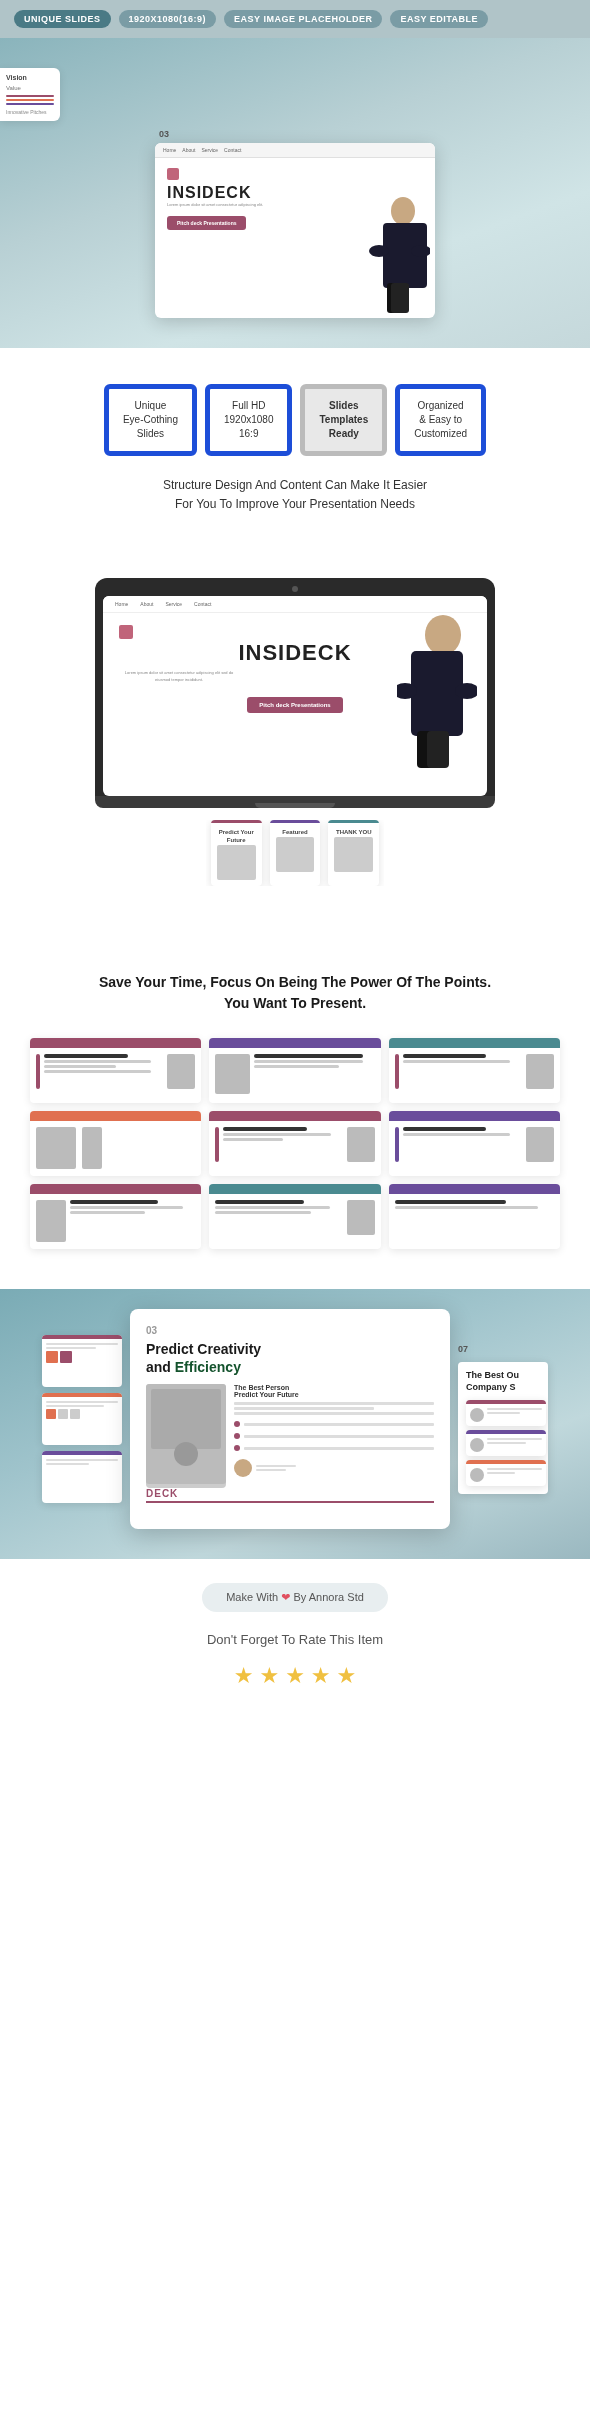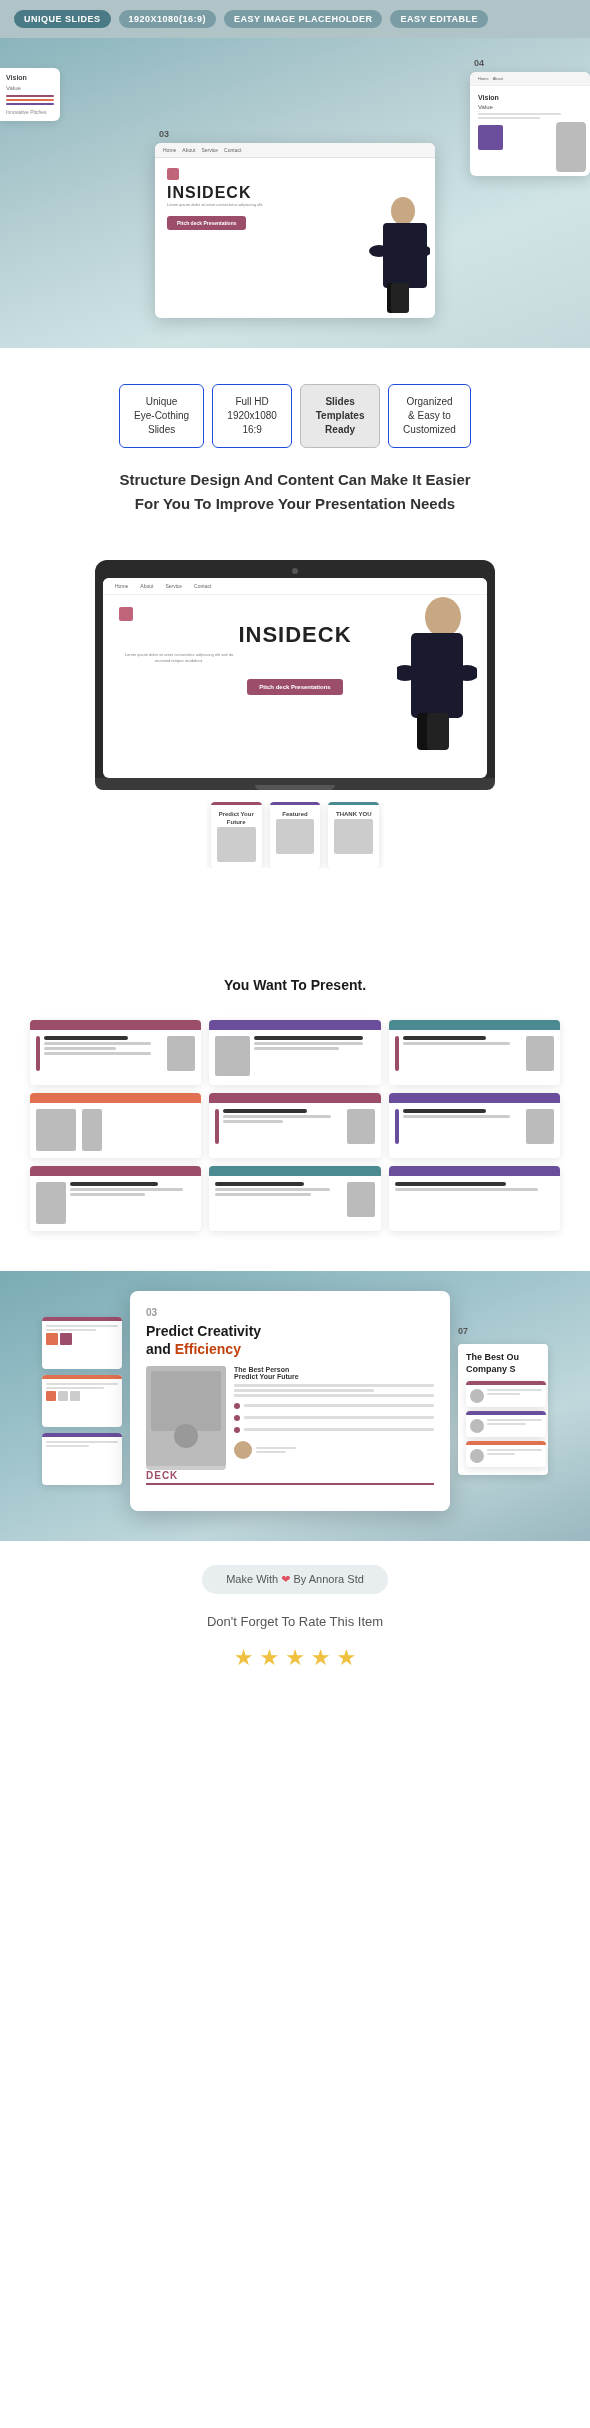--- a/index.html
+++ b/index.html
@@ -135,40 +135,40 @@
       text-transform: uppercase;
     }
     .feature-badges {
       display: flex;
       gap: 8px;
       justify-content: center;
       flex-wrap: wrap;
       margin-bottom: 20px;
     }
     .feature-badge {
-      border: 1px solid #1d4ed8;
+      border: 5px solid #1d4ed8;
       border-radius: 6px;
       padding: 10px 14px;
       font-size: 10px;
       color: #333;
       line-height: 1.4;
       text-align: center;
       min-width: 80px;
     }
     .feature-badge.highlighted {
       background: #e8e8e8;
       border-color: #bbb;
       font-weight: bold;
     }
     .feature-subtitle {
-      font-size: 15px;
+      font-size: 12px;
       color: #333;
       line-height: 1.6;
-      font-weight: 700;
-      margin-bottom: 24px;
+      font-weight: 400;
+      margin-bottom: 44px;
     }
 
     
     .laptop-section {
       background: #e8eef0;
       padding: 20px 10px 30px;
       display: flex;
       flex-direction: column;
       align-items: center;
     }
@@ -363,21 +363,21 @@
     }
 
     .featured-heading {
       font-size: 14px;
       font-weight: 900;
       color: #1a1a1a;
       line-height: 1.3;
       margin-bottom: 8px;
     }
     .featured-heading .highlight {
-      color: #c2410c;
+      color: #14532d;
     }
 
     .featured-content-row {
       display: flex;
       gap: 8px;
     }
     .featured-img-side {
       width: 80px;
       flex-shrink: 0;
       background: #ccc;
@@ -676,39 +676,20 @@
             <ellipse cx="56" cy="58" rx="10" ry="6" fill="#1a1a2e"></ellipse>
 
             <rect x="22" y="90" width="18" height="30" rx="3" fill="#111"></rect>
             <rect x="26" y="90" width="18" height="30" rx="3" fill="#222"></rect>
           </svg>
         </div>
       </div>
     </div>
   </div>
 
-  <div style="position:absolute;right:0;top:20px;z-index:3;">
-    <div style="font-size:9px;font-weight:bold;color:#555;margin-bottom:4px;padding-left:4px;">04</div>
-    <div style="width:120px;background:#fff;border-radius:6px;box-shadow:0 4px 14px rgba(0,0,0,0.15);overflow:hidden;">
-      <div style="background:#f5f5f5;padding:4px 8px;border-bottom:1px solid #eee;">
-        <div style="display:flex;gap:4px;">
-          <span style="font-size:4px;color:#666;">Home</span>
-          <span style="font-size:4px;color:#666;">About</span>
-        </div>
-      </div>
-      <div style="padding:8px;position:relative;min-height:90px;">
-        <div style="font-size:7px;font-weight:bold;color:#333;margin-bottom:3px;">Vision</div>
-        <div style="font-size:6px;color:#555;margin-bottom:3px;">Value</div>
-        <div style="height:2px;background:#ddd;border-radius:1px;margin-bottom:2px;width:80%;"></div>
-        <div style="height:2px;background:#ddd;border-radius:1px;margin-bottom:2px;width:60%;"></div>
-        <div style="width:25px;height:25px;background:#6a4d9b;border-radius:2px;margin-top:6px;"></div>
-        <div style="position:absolute;right:4px;bottom:4px;width:30px;height:50px;background:#bbb;border-radius:4px;overflow:hidden;"></div>
-      </div>
-    </div>
-  </div>
 </div>
 
 <div class="main-featured">
   <div class="feature-badges">
     <div class="feature-badge">
       <span style="white-space:pre-line;display:block;">Unique
 Eye-Cothing
 Slides</span>
     </div>
     <div class="feature-badge">
@@ -784,21 +765,21 @@
           <div class="thumb-title-text">THANK YOU</div>
           <div class="thumb-img-placeholder"></div>
         </div>
       </div>
     </div>
   </div>
 </div>
 
 <div class="save-time-section">
   <p class="save-time-title">
-    <br>
+    <span>Save Your Time, Focus On Being The Power Of The Points.</span><br>
     <span>You Want To Present.</span>
   </p>
 
   <div class="slides-grid slides-grid-row">
 
     <div class="grid-slide">
       <div class="grid-slide-header"></div>
       <div class="grid-slide-body">
         <div class="grid-slide-accent"></div>
         <div class="grid-slide-text-block">

